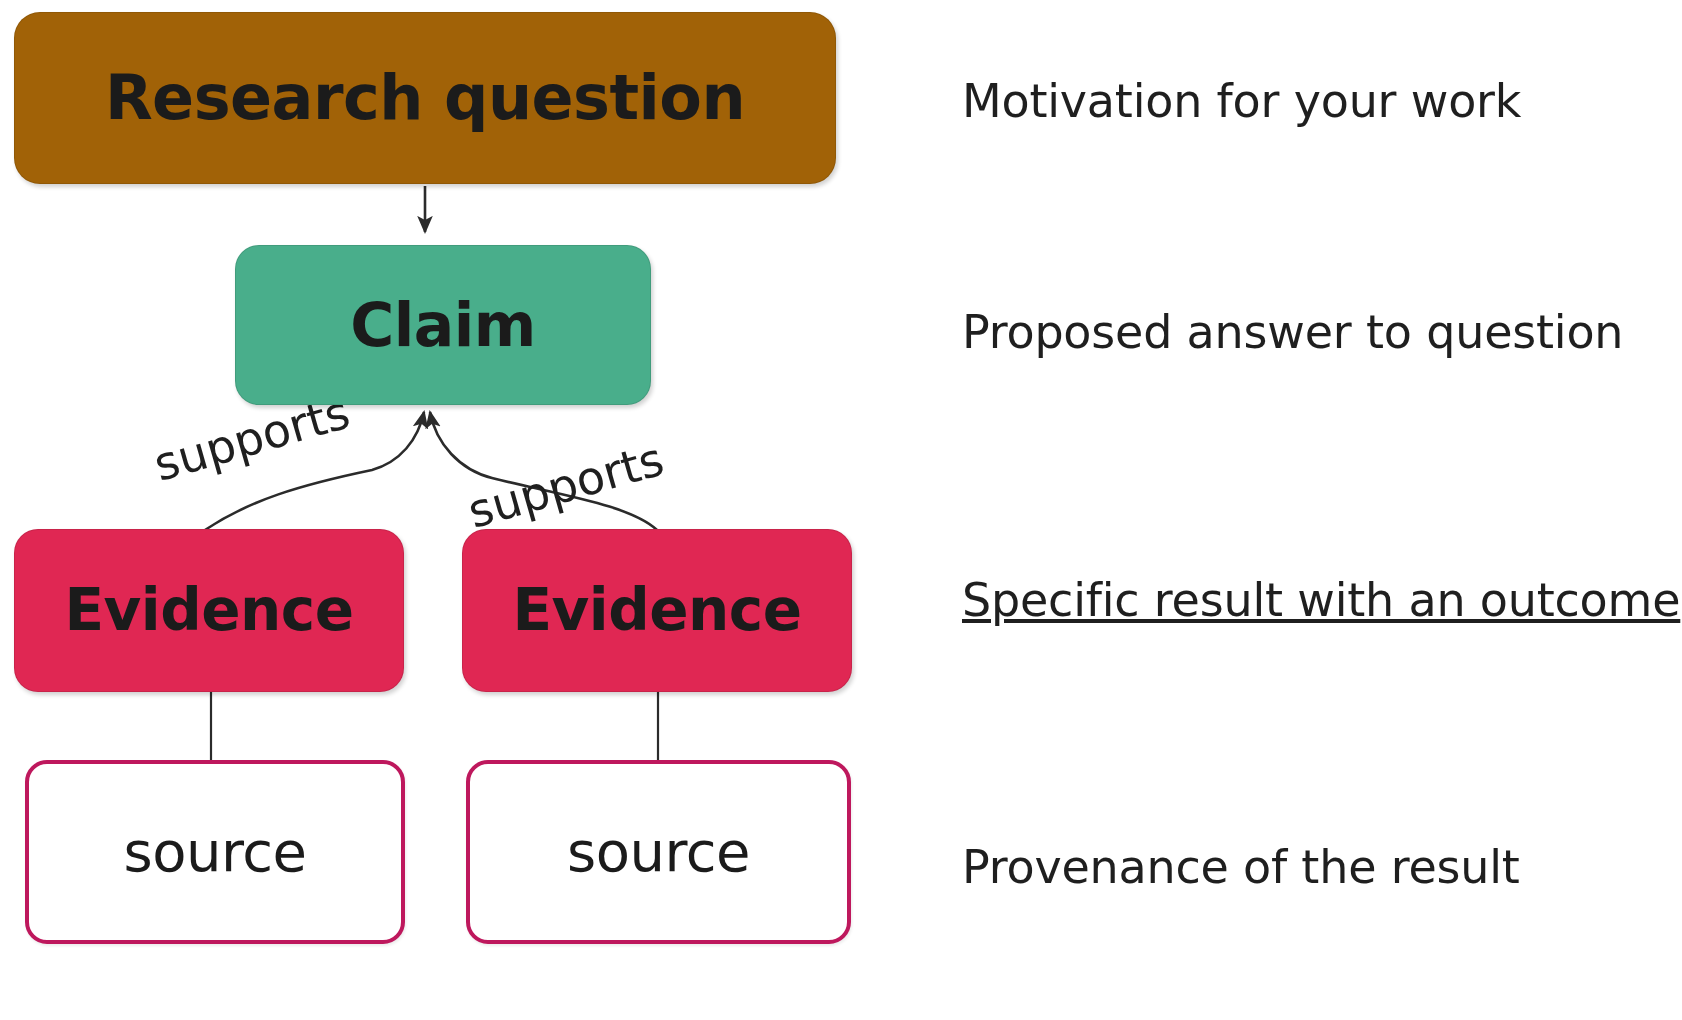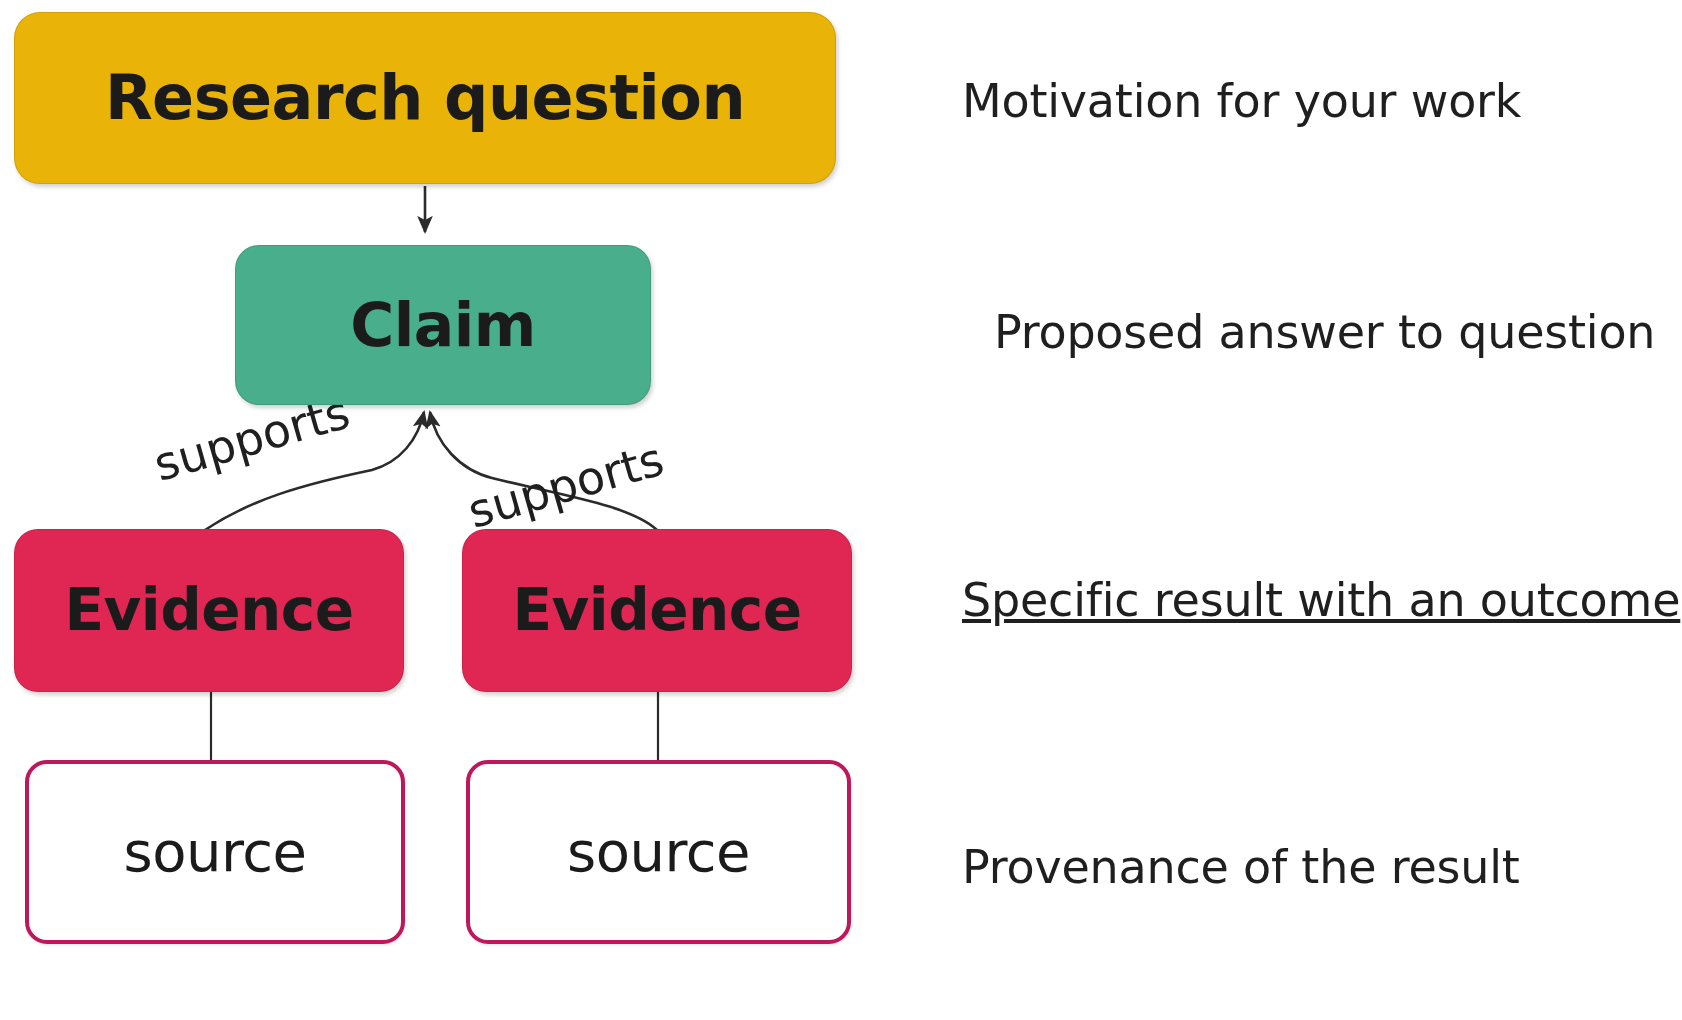--- a/index.html
+++ b/index.html
@@ -38,21 +38,21 @@
     color: #1b1b1b;
     border: 1px solid rgba(0,0,0,0.10);
     box-shadow: 2px 3px 4px rgba(0,0,0,0.18);
   }
 
   .node-question {
     left: 14px;
     top: 12px;
     width: 822px;
     height: 172px;
-    background: #eab308;
+    background: #a16207;
     font-size: 62px;
     border-radius: 26px;
   }
   .node-claim {
     left: 235px;
     top: 245px;
     width: 416px;
     height: 160px;
     background: #49AE8B;
     font-size: 60px;
@@ -102,21 +102,21 @@
   .annot {
     position: absolute;
     font-size: 46px;
     color: #1f1f1f;
     font-weight: 400;
     white-space: nowrap;
     letter-spacing: -0.2px;
     z-index: 2;
   }
   .annot-1 { left: 962px; top: 74px; }
-  .annot-2 { left: 962px; top: 305px; margin-left: 32px; }
+  .annot-2 { left: 962px; top: 305px; }
   .annot-3 { left: 962px; top: 573px; text-decoration: underline; }
   .annot-4 { left: 962px; top: 840px; }
 
   
   #edges {
     position: absolute;
     left: 0;
     top: 0;
     width: 1682px;
     height: 1020px;

